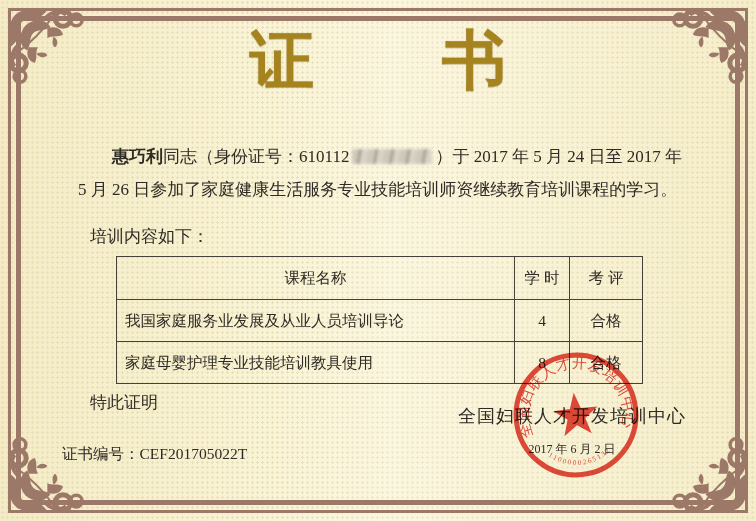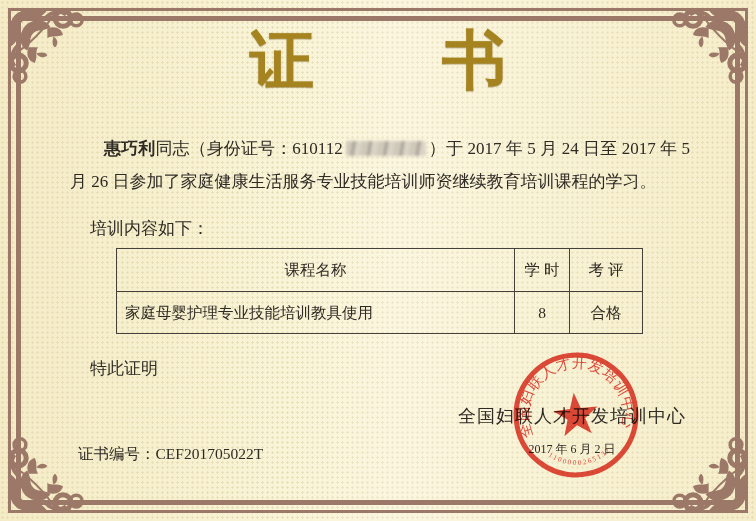--- a/index.html
+++ b/index.html
@@ -31,47 +31,47 @@
   
   .title{
     position:absolute;top:26px;left:0;right:0;
     display:flex;justify-content:center;gap:128px;
     font-size:64px;font-weight:bold;color:var(--gold);
     text-shadow:0 1px 1px rgba(110,85,15,.45), 0 0 1px rgba(150,115,25,.5);
     letter-spacing:0;line-height:1.1;
   }
   
   .content{position:absolute;left:62px;right:58px;top:124px;font-size:17px;line-height:33px;}
-  .intro{margin:8px;text-indent:2em;text-align:justify;}
+  .intro{margin:16px;text-indent:2em;text-align:justify;}
   .intro b{font-weight:bold;}
   .blur-id{
     display:inline-block;width:80px;height:15px;margin:0 3px;vertical-align:-2px;border-radius:2px;
     background:repeating-linear-gradient(100deg,#cfc9ba 0 7px,#a8a298 7px 10px,#dad4c7 10px 16px);
     filter:blur(1.7px);
   }
   .content-label{margin:16px 0 0 28px;line-height:30px;}
   
   table.courses{margin:4px 0 0 54px;border-collapse:collapse;font-size:15.5px;table-layout:fixed;}
   table.courses th, table.courses td{
     border:1.6px solid var(--table-line);
     font-weight:normal;padding:8px;height:25px;line-height:24px;
     overflow:hidden;white-space:nowrap;
   }
   table.courses th{height:26px;}
   .col-course{width:398px;}
   .col-hours{width:55px;}
   .col-result{width:73px;}
   td.cell-course{text-align:left;padding-left:10px;}
   th, td.cell-hours, td.cell-result{text-align:center;}
-  .closing{margin:18px 0 0 28px;}
+  .closing{margin:2px 0 0 28px;}
   
   .issuer-block{position:absolute;top:404px;left:432px;width:280px;text-align:center;}
   .issuer-org{font-size:18px;letter-spacing:1px;line-height:24px;}
   .issuer-date{font-size:12px;margin-top:9px;line-height:24px;}
-  .cert-no{position:absolute;left:62px;top:444px;font-size:15.5px;margin-left:16px;}
+  .cert-no{position:absolute;left:62px;top:444px;font-size:15.5px;}
   
   .seal{position:absolute;left:510px;top:349px;width:132px;height:132px;
         opacity:.88;transform:rotate(-6deg);mix-blend-mode:multiply;pointer-events:none;}
   .seal svg{width:100%;height:100%;display:block;}
   .defs-hidden{position:absolute;width:0;height:0;overflow:hidden;}
 </style>
 </head>
 <body>
 
 <svg class="defs-hidden" aria-hidden="true">
@@ -141,20 +141,25 @@
       </colgroup>
       <thead>
         <tr>
           <th>课程名称</th>
           <th>学 时</th>
           <th>考 评</th>
         </tr>
       </thead>
       <tbody>
           <tr>
+        <td class="cell-course">我国家庭服务业发展及从业人员培训导论</td>
+        <td class="cell-hours">4</td>
+        <td class="cell-result">合格</td>
+      </tr>
+          <tr>
         <td class="cell-course">家庭母婴护理专业技能培训教具使用</td>
         <td class="cell-hours">8</td>
         <td class="cell-result">合格</td>
       </tr>
         </tbody>
     </table>
 
     <p class="closing">特此证明</p>
   </div>
 

